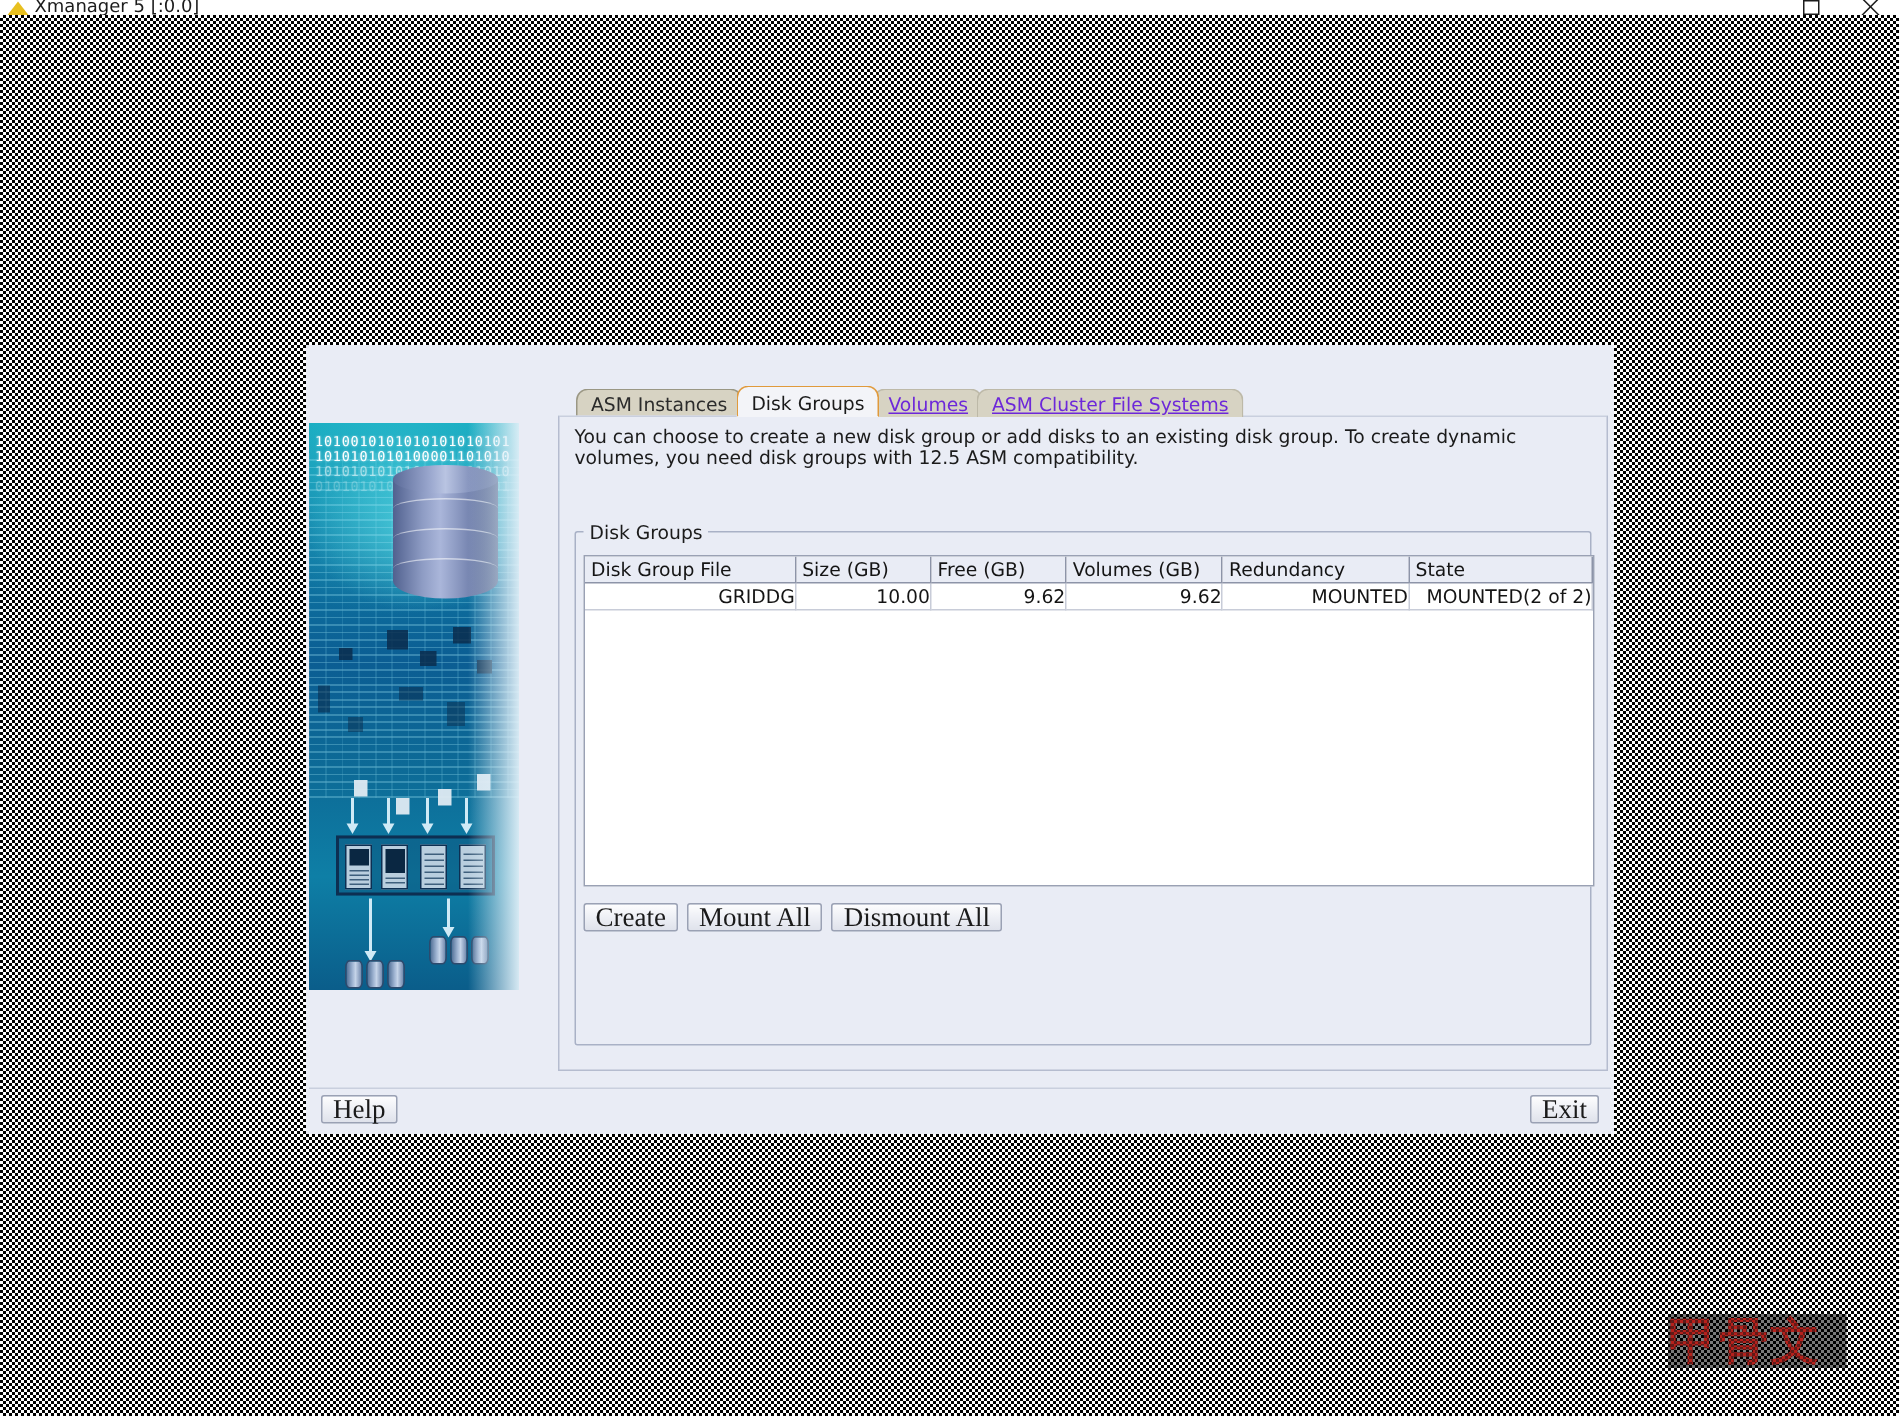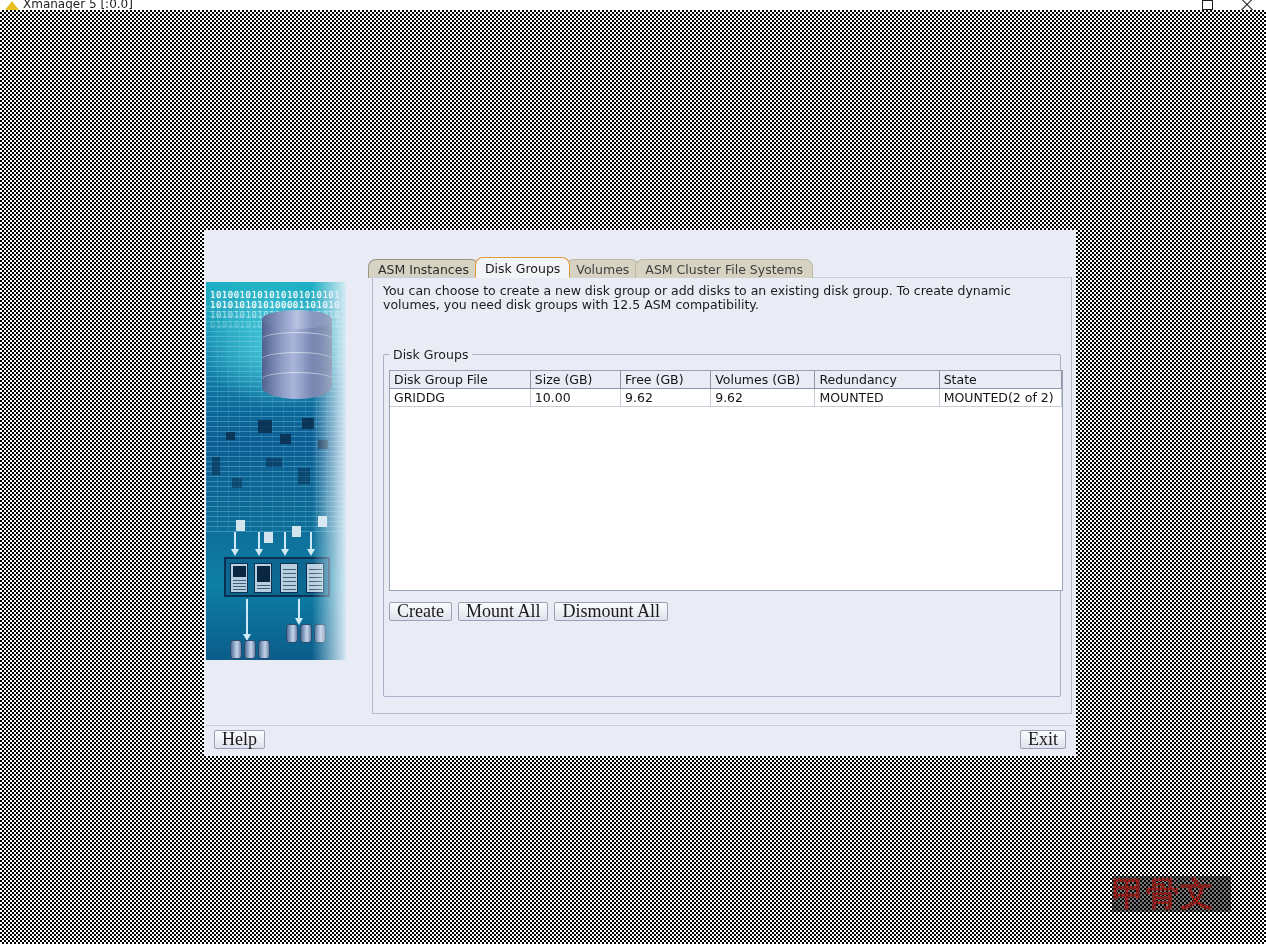--- a/index.html
+++ b/index.html
@@ -232,21 +232,21 @@
     width: 12px; height: 19px;
     border-radius: 3px / 5px;
     background: linear-gradient(90deg, #516f96 0%, #9fb4d2 40%, #c4d3e8 60%, #6e86ab 100%);
     border: 1px solid #2d4a6d;
     box-sizing: border-box;
   }
 
   
   #tabstrip {
     position: absolute;
-    left: 164px;
+    left: 180px;
     top: 28px;
     height: 20px;
     display: flex;
     align-items: flex-end;
     text-align: center;
   }
   .tab {
     height: 19px;
     line-height: 19px;
     padding: 0 9px;
@@ -265,24 +265,25 @@
   .tab.selected {
     background: #f3f4f8;
     border: 1px solid #e09a3c;
     border-bottom: 1px solid #f3f4f8;
     color: #1a1a1a;
     z-index: 3;
     height: 21px;
     line-height: 21px;
   }
   .tab.disabled {
-    color: #404040;
+    color: #6d28d9;
     background: #d7d3c3;
     border-color: #bdb9a8;
     z-index: 1;
+    text-decoration: underline;
   }
 
   
   #content {
     position: absolute;
     left: 168px;
     top: 47px;
     width: 700px;
     height: 437px;
     background: #e9ecf5;
@@ -368,20 +369,21 @@
     background: #ffffff;
     border-right: 1px solid #c8ccd8;
     border-bottom: 1px solid #c8ccd8;
     font-size: 12.5px;
     color: #141414;
     padding: 1px 0 1px 4px;
     height: 16px;
     box-sizing: border-box;
     overflow: hidden;
     white-space: nowrap;
+    text-align: right;
   }
 
   
   #btnrow {
     position: absolute;
     left: 16px;
     top: 324px;
     display: flex;
     gap: 6px;
   }

